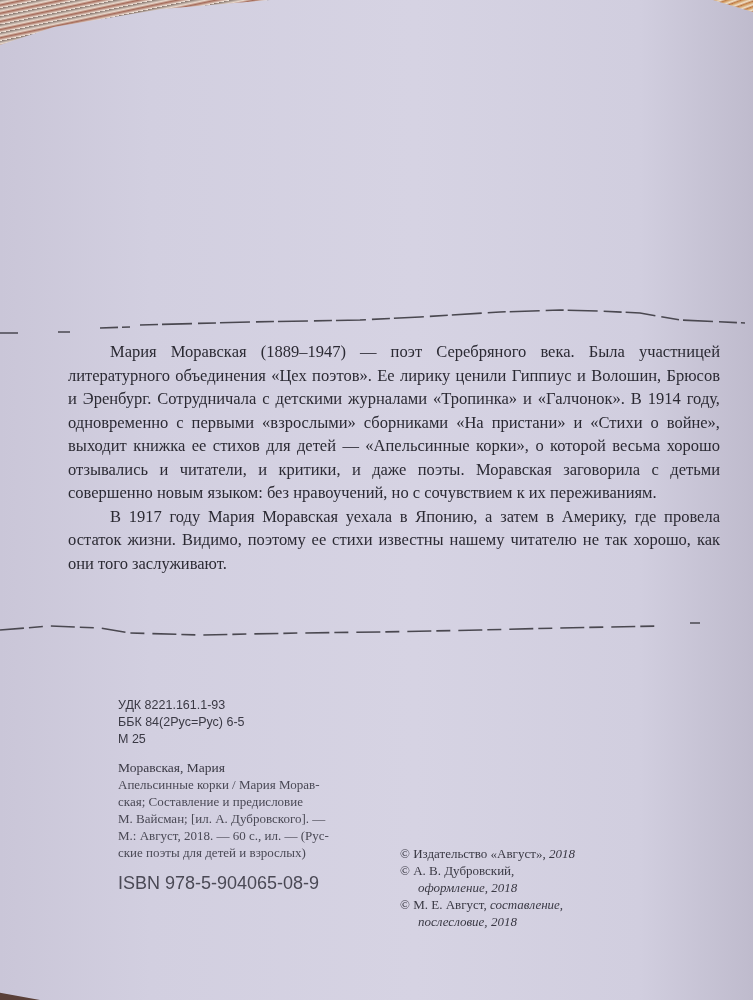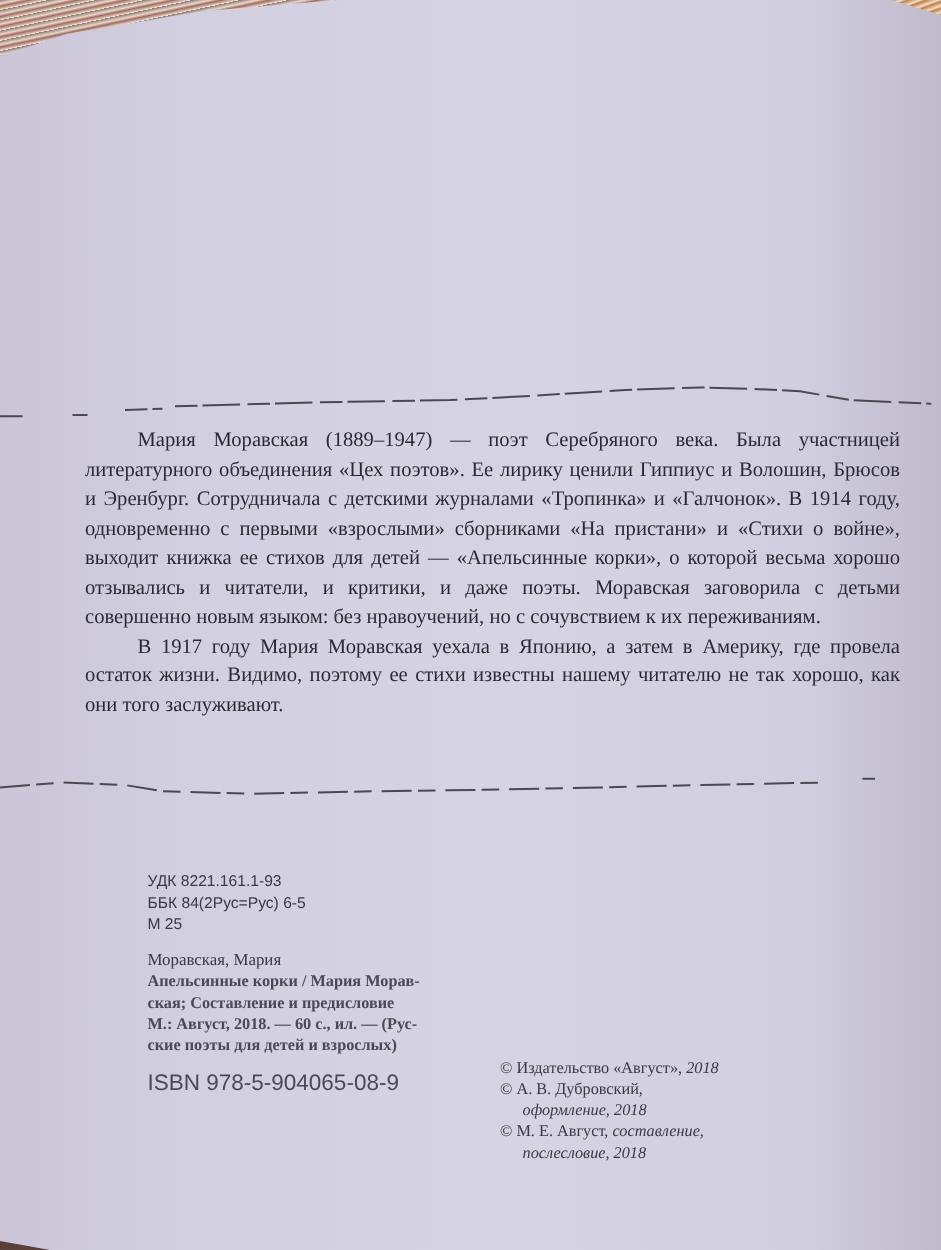--- a/index.html
+++ b/index.html
@@ -36,21 +36,21 @@
     .text-block p { margin: 0; text-indent: 42px; }
     .biblio {
       position: absolute; left: 118px; top: 697px; width: 270px;
       font-size: 12.5px; line-height: 17px; color: #3a3944;
       font-family: "Liberation Sans", "DejaVu Sans", sans-serif;
     }
     .biblio .codes div { white-space: nowrap; }
     .biblio .author {
       margin-top: 11px; font-family: "Liberation Serif", serif; font-size: 13.5px; color: #3a3944;
     }
-    .biblio .desc { font-family: "Liberation Serif", serif; font-size: 13px; line-height: 17px; color: #4a4955; font-weight: bold; }
+    .biblio .desc { font-family: "Liberation Serif", serif; font-size: 13px; line-height: 17px; color: #4a4955; }
     .biblio .isbn { margin-top: 14px; font-family: "Liberation Sans", sans-serif; font-size: 18px; color: #4a4955; }
     .copyright {
       position: absolute; left: 400px; top: 845px; width: 300px;
       font-size: 13px; line-height: 17px; color: #3a3944;
       font-family: "Liberation Serif", serif;
     }
     .copyright .line { white-space: nowrap; }
     .copyright .indent { padding-left: 18px; }
     .copyright i { font-style: italic; }
   </style>
@@ -77,20 +77,21 @@
   <div class="biblio">
     <div class="codes">
       <div>УДК 8221.161.1-93</div>
       <div>ББК 84(2Рус=Рус) 6-5</div>
       <div>М 25</div>
     </div>
     <div class="author">Моравская, Мария</div>
     <div class="desc">
       <div>Апельсинные корки / Мария Морав-</div>
       <div>ская; Составление и предисловие</div>
+      <div>М. Вайсман; [ил. А. Дубровского]. —</div>
       <div>М.: Август, 2018. — 60 с., ил. — (Рус-</div>
       <div>ские поэты для детей и взрослых)</div>
     </div>
     <div class="isbn">ISBN 978-5-904065-08-9</div>
   </div>
 
   <div class="copyright">
     <div class="line">
       <span>©</span>
       <span>Издательство «Август»,</span>

